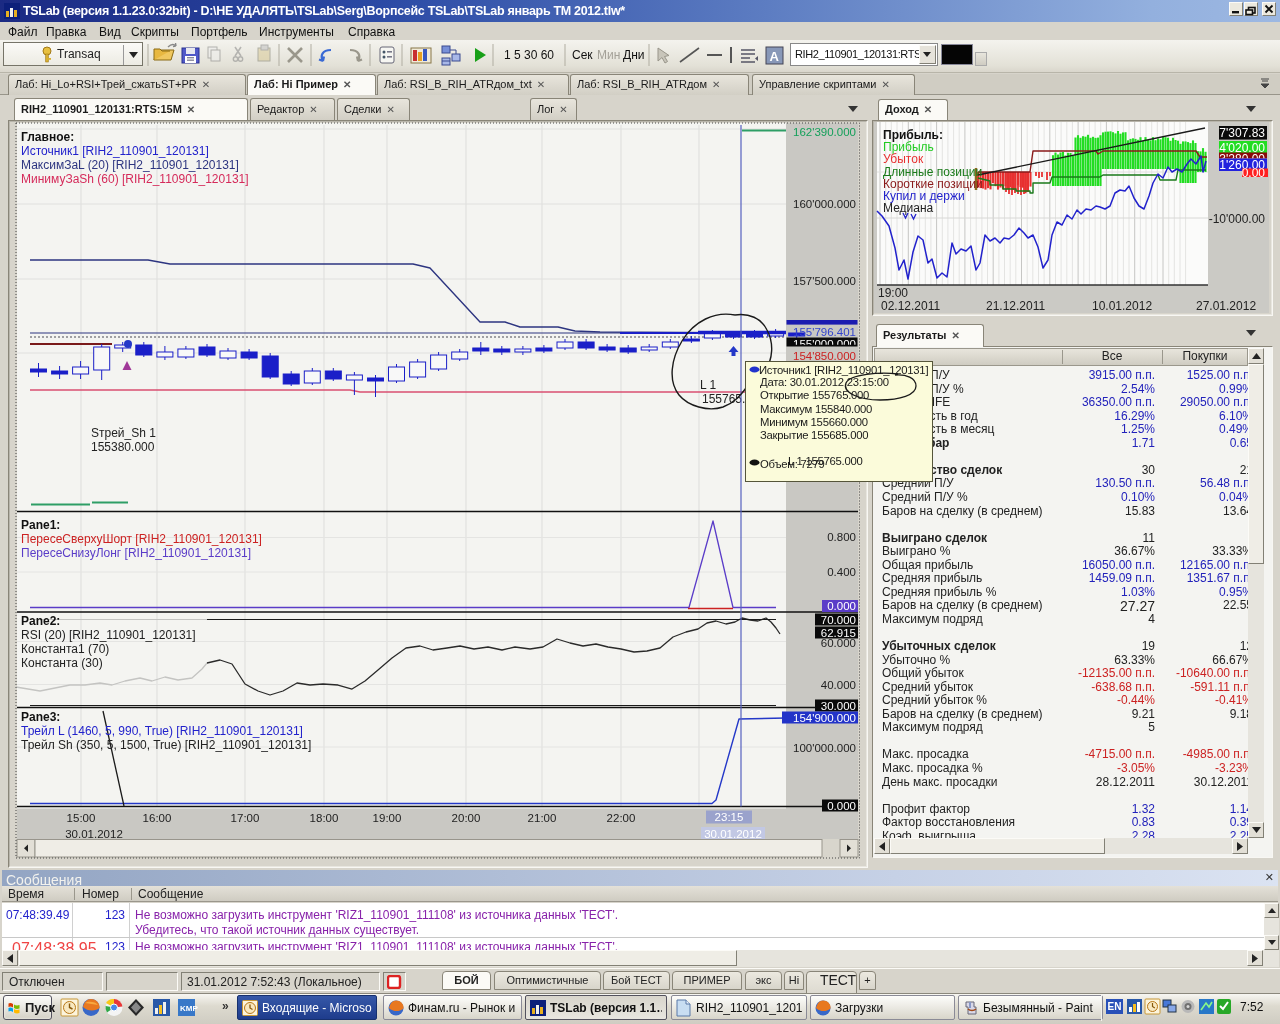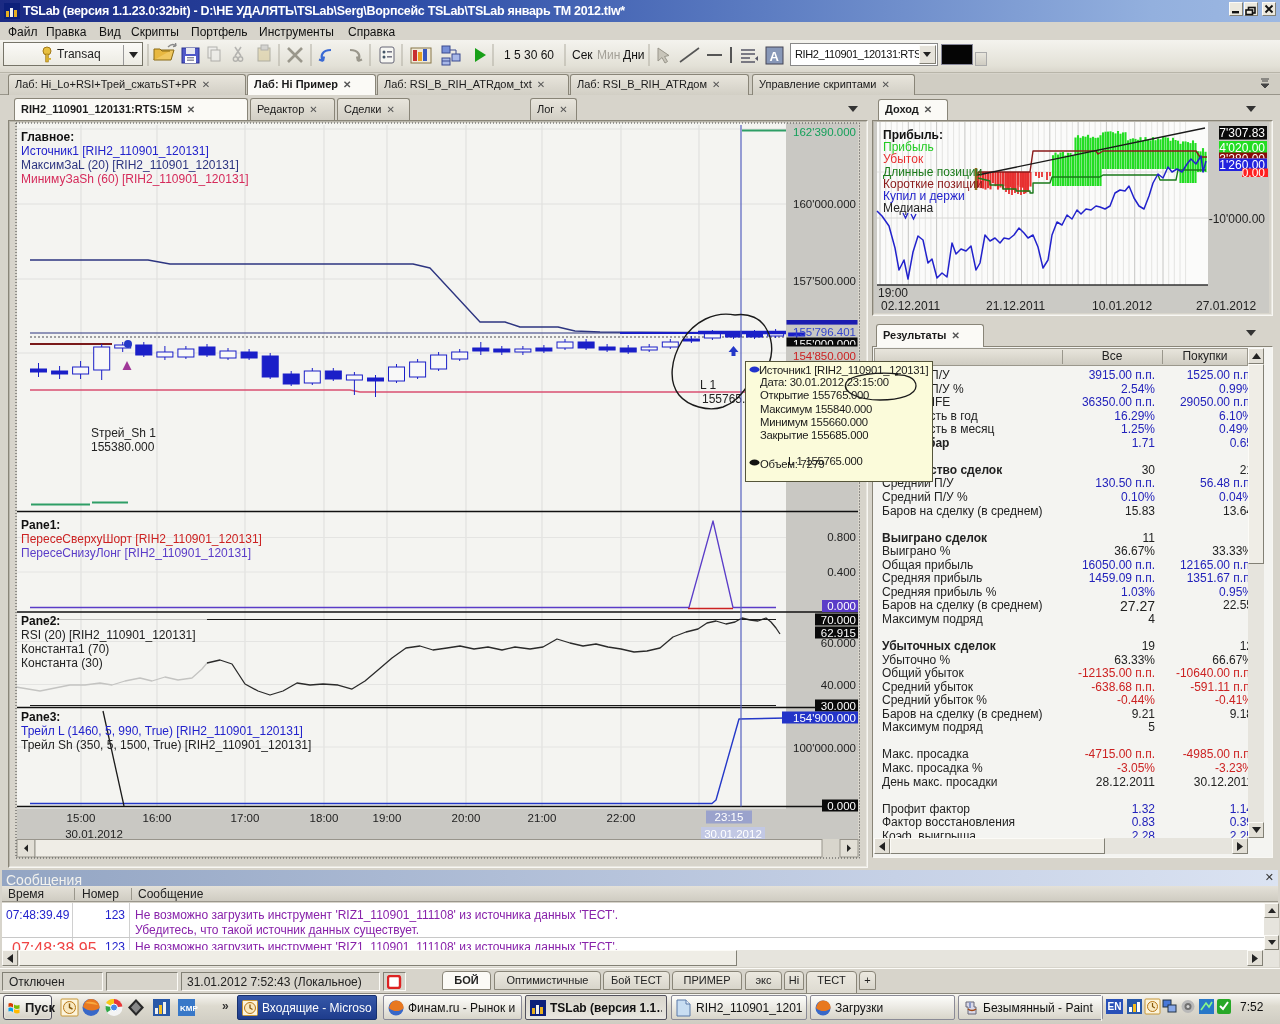--- a/index.html
+++ b/index.html
@@ -748,21 +748,21 @@
         <rect x="1" y="1" width="12" height="12" rx="2" fill="#fff" stroke="#dd2222" stroke-width="2.4"></rect>
       </svg>
  </div>
 </div>
 <div class="abs" style="left:442px;top:971px;width:49px;height:19px;background:#fbfaf6;border:1px solid #898578;border-radius:4px 4px 0 0;text-align:center;font-size:11px;line-height:17px;font-weight:bold;color:#222;">БОЙ</div>
 <div class="abs" style="left:494px;top:971px;width:107px;height:19px;background:linear-gradient(#ece9e0,#d8d5cb);border:1px solid #898578;border-radius:4px 4px 0 0;text-align:center;font-size:11px;line-height:17px;color:#222;">Оптимистичные</div>
 <div class="abs" style="left:603px;top:971px;width:67px;height:19px;background:linear-gradient(#ece9e0,#d8d5cb);border:1px solid #898578;border-radius:4px 4px 0 0;text-align:center;font-size:11px;line-height:17px;color:#222;">Бой ТЕСТ</div>
 <div class="abs" style="left:672px;top:971px;width:70px;height:19px;background:linear-gradient(#ece9e0,#d8d5cb);border:1px solid #898578;border-radius:4px 4px 0 0;text-align:center;font-size:11px;line-height:17px;color:#222;">ПРИМЕР</div>
 <div class="abs" style="left:745px;top:971px;width:37px;height:19px;background:linear-gradient(#ece9e0,#d8d5cb);border:1px solid #898578;border-radius:4px 4px 0 0;text-align:center;font-size:11px;line-height:17px;color:#222;">экс</div>
 <div class="abs" style="left:784px;top:971px;width:20px;height:19px;background:linear-gradient(#ece9e0,#d8d5cb);border:1px solid #898578;border-radius:4px 4px 0 0;text-align:center;font-size:11px;line-height:17px;color:#222;">Hi</div>
-<div class="abs" style="left:806px;top:971px;width:51px;height:30px;background:linear-gradient(#ece9e0,#d8d5cb);border:1px solid #898578;border-radius:4px 4px 0 0;text-align:center;font-size:11px;line-height:17px;color:#222;">ТЕСТ</div>
+<div class="abs" style="left:806px;top:971px;width:51px;height:30px;background:linear-gradient(#ece9e0,#d8d5cb);border:1px solid #898578;border-radius:4px 4px 0 0;text-align:right;font-size:14px;line-height:17px;color:#222;">ТЕСТ</div>
 <div class="abs" style="left:859px;top:971px;width:17px;height:19px;background:linear-gradient(#ece9e0,#d8d5cb);border:1px solid #898578;border-radius:4px 4px 0 0;text-align:center;font-size:11px;line-height:17px;color:#222;">+</div>
 <div class="abs" style="left:0;top:993px;width:1280px;height:31px;background:linear-gradient(#f7f6f2,#dddacf 40%,#cfccc2);border-top:1px solid #8a877c;"></div>
 <div class="abs" style="left:3px;top:995px;width:49px;height:25px;background:linear-gradient(#fdfdfb,#d4d1c6);border:1px solid #53525e;border-radius:3px;box-shadow:inset 0 0 2px #fff;">
  <svg class="abs" style="left:4px;top:5px" width="15" height="14" viewBox="0 0 15 14">
   <path d="M0.5 2.5 C2 1.5 3.5 2 5 3 L5 6.5 C3.5 5.5 2 5 0.5 6 Z" fill="#d83b01"></path>
   <path d="M6 3.6 C7.5 4.6 9.5 4.8 11.5 4 L11.5 7.5 C9.5 8.3 7.5 8.1 6 7.1 Z" fill="#7fba00"></path>
   <path d="M0.5 7 C2 6 3.5 6.5 5 7.5 L5 11 C3.5 10 2 9.5 0.5 10.5 Z" fill="#00a4ef"></path>
   <path d="M6 8.1 C7.5 9.1 9.5 9.3 11.5 8.5 L11.5 12 C9.5 12.8 7.5 12.6 6 11.6 Z" fill="#ffb900"></path>
  </svg>
  <div class="abs" style="left:21px;top:4px;font-size:13px;font-weight:bold;color:#1a1a1a;">Пуск</div>

